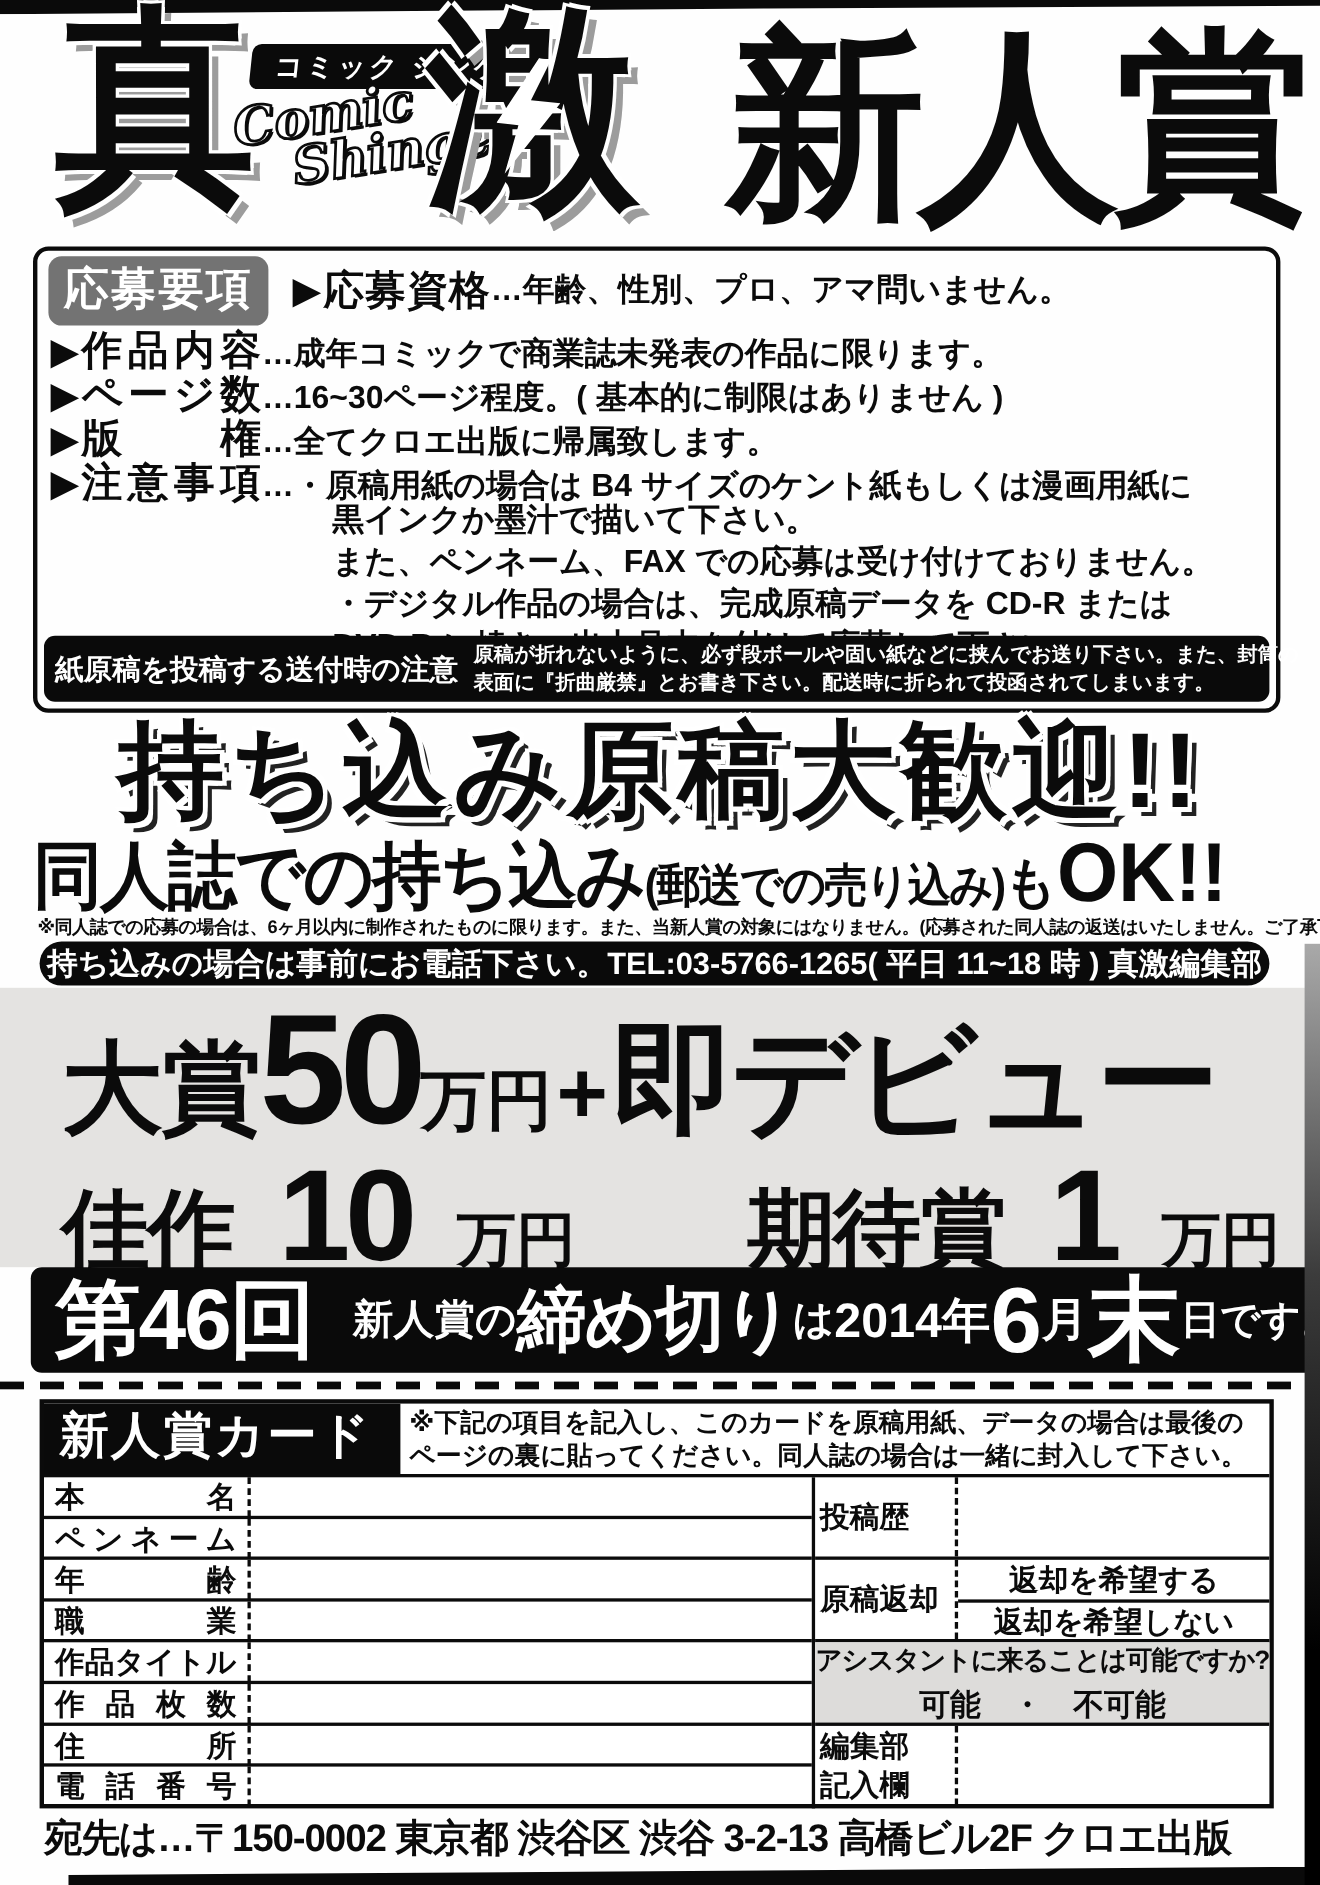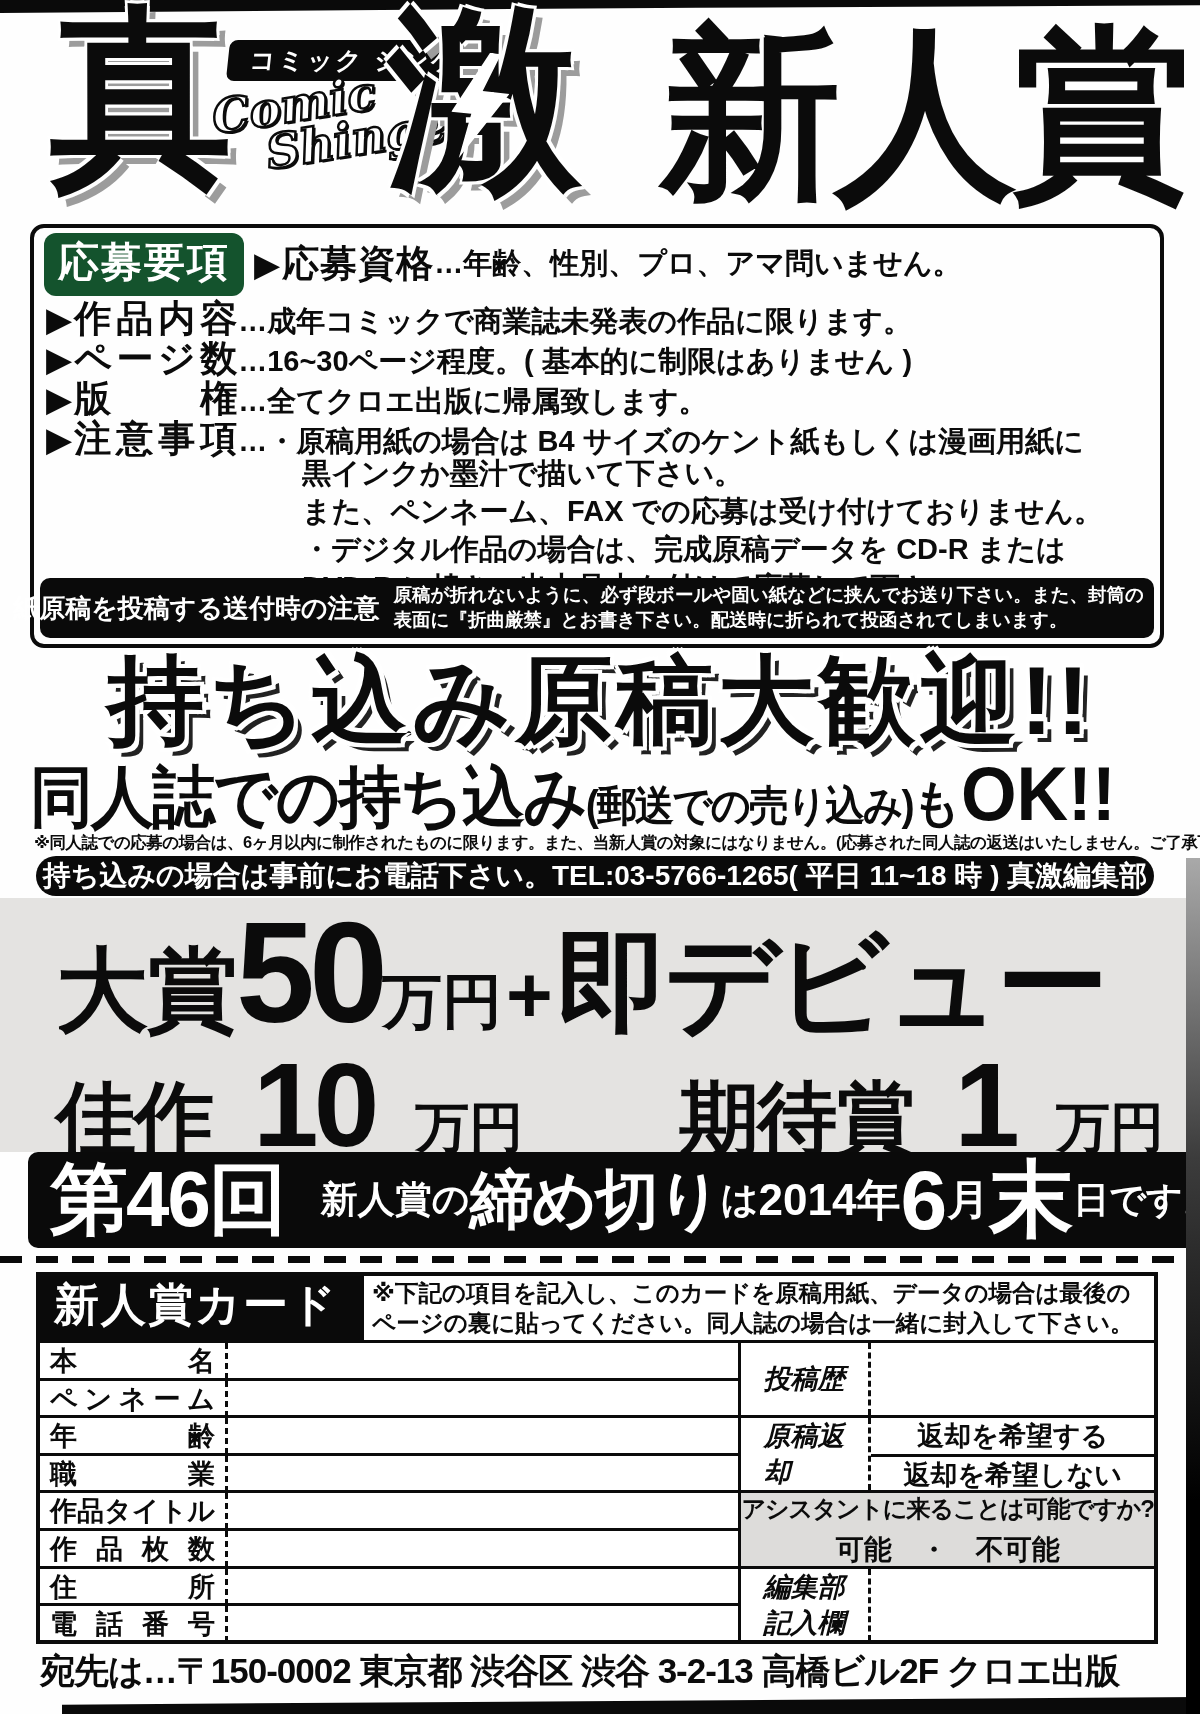--- a/index.html
+++ b/index.html
@@ -33,32 +33,32 @@
     text-shadow:-3px -3px 0 #fff,3px -3px 0 #fff,-3px 3px 0 #fff,3px 3px 0 #fff,9px 9px 0 #9c9c9c;}
   .bolt{position:absolute;left:452px;top:42px;width:56px;height:108px;background:#fff;
     border:0;transform:rotate(6deg);
     clip-path:polygon(58% 0,0 58%,36% 58%,22% 100%,100% 36%,52% 36%,78% 0);}
   .page-title{position:absolute;right:14px;top:12px;font-size:178px;font-weight:900;line-height:1;
     letter-spacing:-6px;transform:scale(1.02,1.04);transform-origin:right top;white-space:nowrap;}
   
   .gbox{position:absolute;top:224px;left:30px;right:36px;height:424px;
     border:4px solid #0b0b0b;border-radius:14px;padding:6px 10px 0 10px;box-sizing:border-box;}
   .grow{display:flex;align-items:baseline;white-space:nowrap;}
-  .gbadge{display:inline-block;background:#14532d;color:#fff;font-size:41px;font-weight:900;
-    padding:2px 14px 6px;border-radius:12px;letter-spacing:2px;margin-right:8px;}
+  .gbadge{display:inline-block;background:#737373;color:#fff;font-size:41px;font-weight:900;
+    padding:2px 14px 6px;border-radius:12px;letter-spacing:2px;margin-right:20px;}
   .tri{display:inline-block;font-size:34px;margin:0 2px 0 2px;line-height:1;}
   .glabel{font-size:37px;font-weight:900;letter-spacing:1px;}
   .glabel.just{display:inline-block;width:164px;text-align:justify;text-align-last:justify;}
   .gtext{font-size:29px;font-weight:bold;letter-spacing:0;}
   .g1{height:60px;align-items:center;}
   .g2{height:40px;}
   .gnote-line{font-size:29px;font-weight:bold;height:38px;line-height:38px;
     padding-left:258px;white-space:nowrap;}
   .paper-bar{position:absolute;left:6px;right:6px;bottom:6px;height:60px;background:#0a0a0a;
-    border-radius:10px;display:flex;align-items:center;color:#fff;padding:0 10px;box-sizing:border-box;justify-content:flex-end;}
+    border-radius:10px;display:flex;align-items:center;color:#fff;padding:0 10px;box-sizing:border-box;}
   .paper-label{font-size:26px;font-weight:900;white-space:nowrap;margin-right:14px;letter-spacing:0;}
   .paper-text{font-size:18.5px;font-weight:bold;line-height:1.35;white-space:nowrap;}
   
   .headline1{position:absolute;top:652px;left:0;width:100%;text-align:center;
     font-size:97px;font-weight:900;letter-spacing:4px;line-height:1;white-space:nowrap;
     text-shadow:-4px -4px 0 #fff,4px -4px 0 #fff,-4px 4px 0 #fff,4px 4px 0 #fff,
       -4px 0 0 #fff,4px 0 0 #fff,0 -4px 0 #fff,0 4px 0 #fff,8px 8px 0 rgba(10,10,10,.9);}
   .headline2{position:absolute;top:756px;left:30px;white-space:nowrap;line-height:1;
     transform:scaleX(.94);transform-origin:left top;}
   .h2-main{font-size:67px;font-weight:900;letter-spacing:-2px;}
@@ -115,21 +115,21 @@
   .ct-row:last-child{border-bottom:none;}
   .flabel{width:188px;box-sizing:border-box;border-right:3px dashed #0b0b0b;
     font-size:27px;font-weight:bold;display:flex;align-items:center;padding:0 10px;}
   .flabel span{display:block;width:100%;text-align:justify;text-align-last:justify;}
   .ffield{flex:1;}
   .ct-right{flex:1;display:flex;flex-direction:column;}
   .rt-block{box-sizing:border-box;border-bottom:3px solid #0b0b0b;display:flex;}
   .rt-block:last-child{border-bottom:none;flex-direction:column;}
   .rt-h2{height:75.2px;}
   .rlabel{width:130px;box-sizing:border-box;border-right:3px dashed #0b0b0b;font-size:27px;
-    font-weight:bold;display:flex;flex-direction:column;justify-content:center;padding-left:22px;font-style:italic;}
+    font-weight:bold;display:flex;flex-direction:column;justify-content:center;padding-left:4px;}
   .rfield{flex:1;}
   .ret-opts{flex:1;display:flex;flex-direction:column;}
   .ret-opt{flex:1;display:flex;align-items:center;justify-content:center;
     font-size:27px;font-weight:bold;}
   .ret-opt.first{border-bottom:3px solid #0b0b0b;}
   .assist{flex-direction:column;background:#dddcda;align-items:stretch;justify-content:center;}
   .assist .q{font-size:24px;font-weight:bold;text-align:center;white-space:nowrap;
     letter-spacing:-1px;padding-top:4px;}
   .assist .opts{font-size:28px;font-weight:bold;text-align:center;padding-top:6px;}
   

